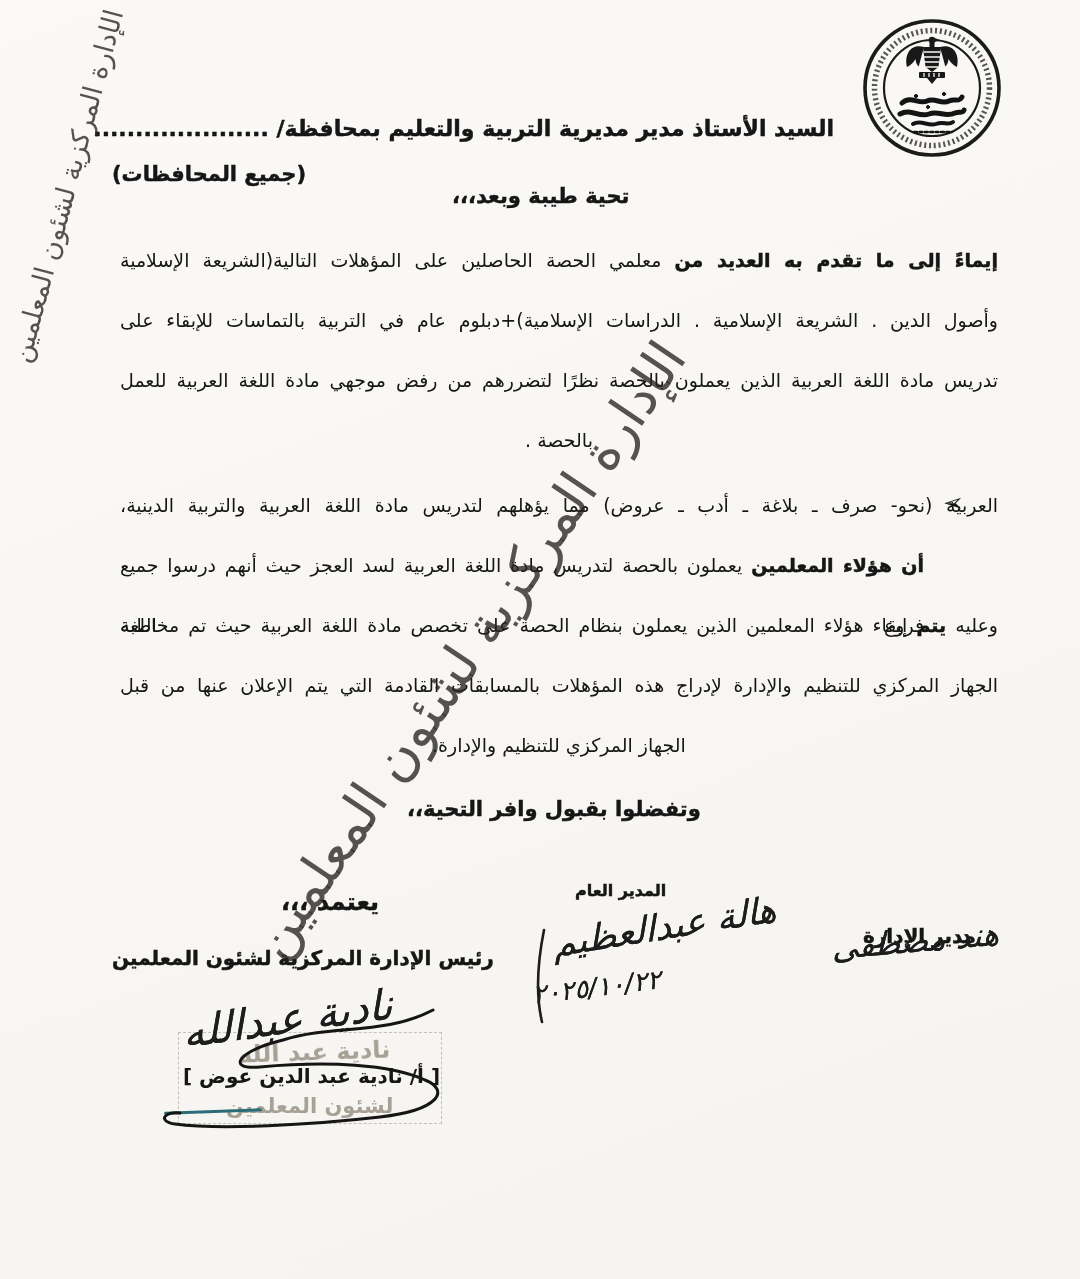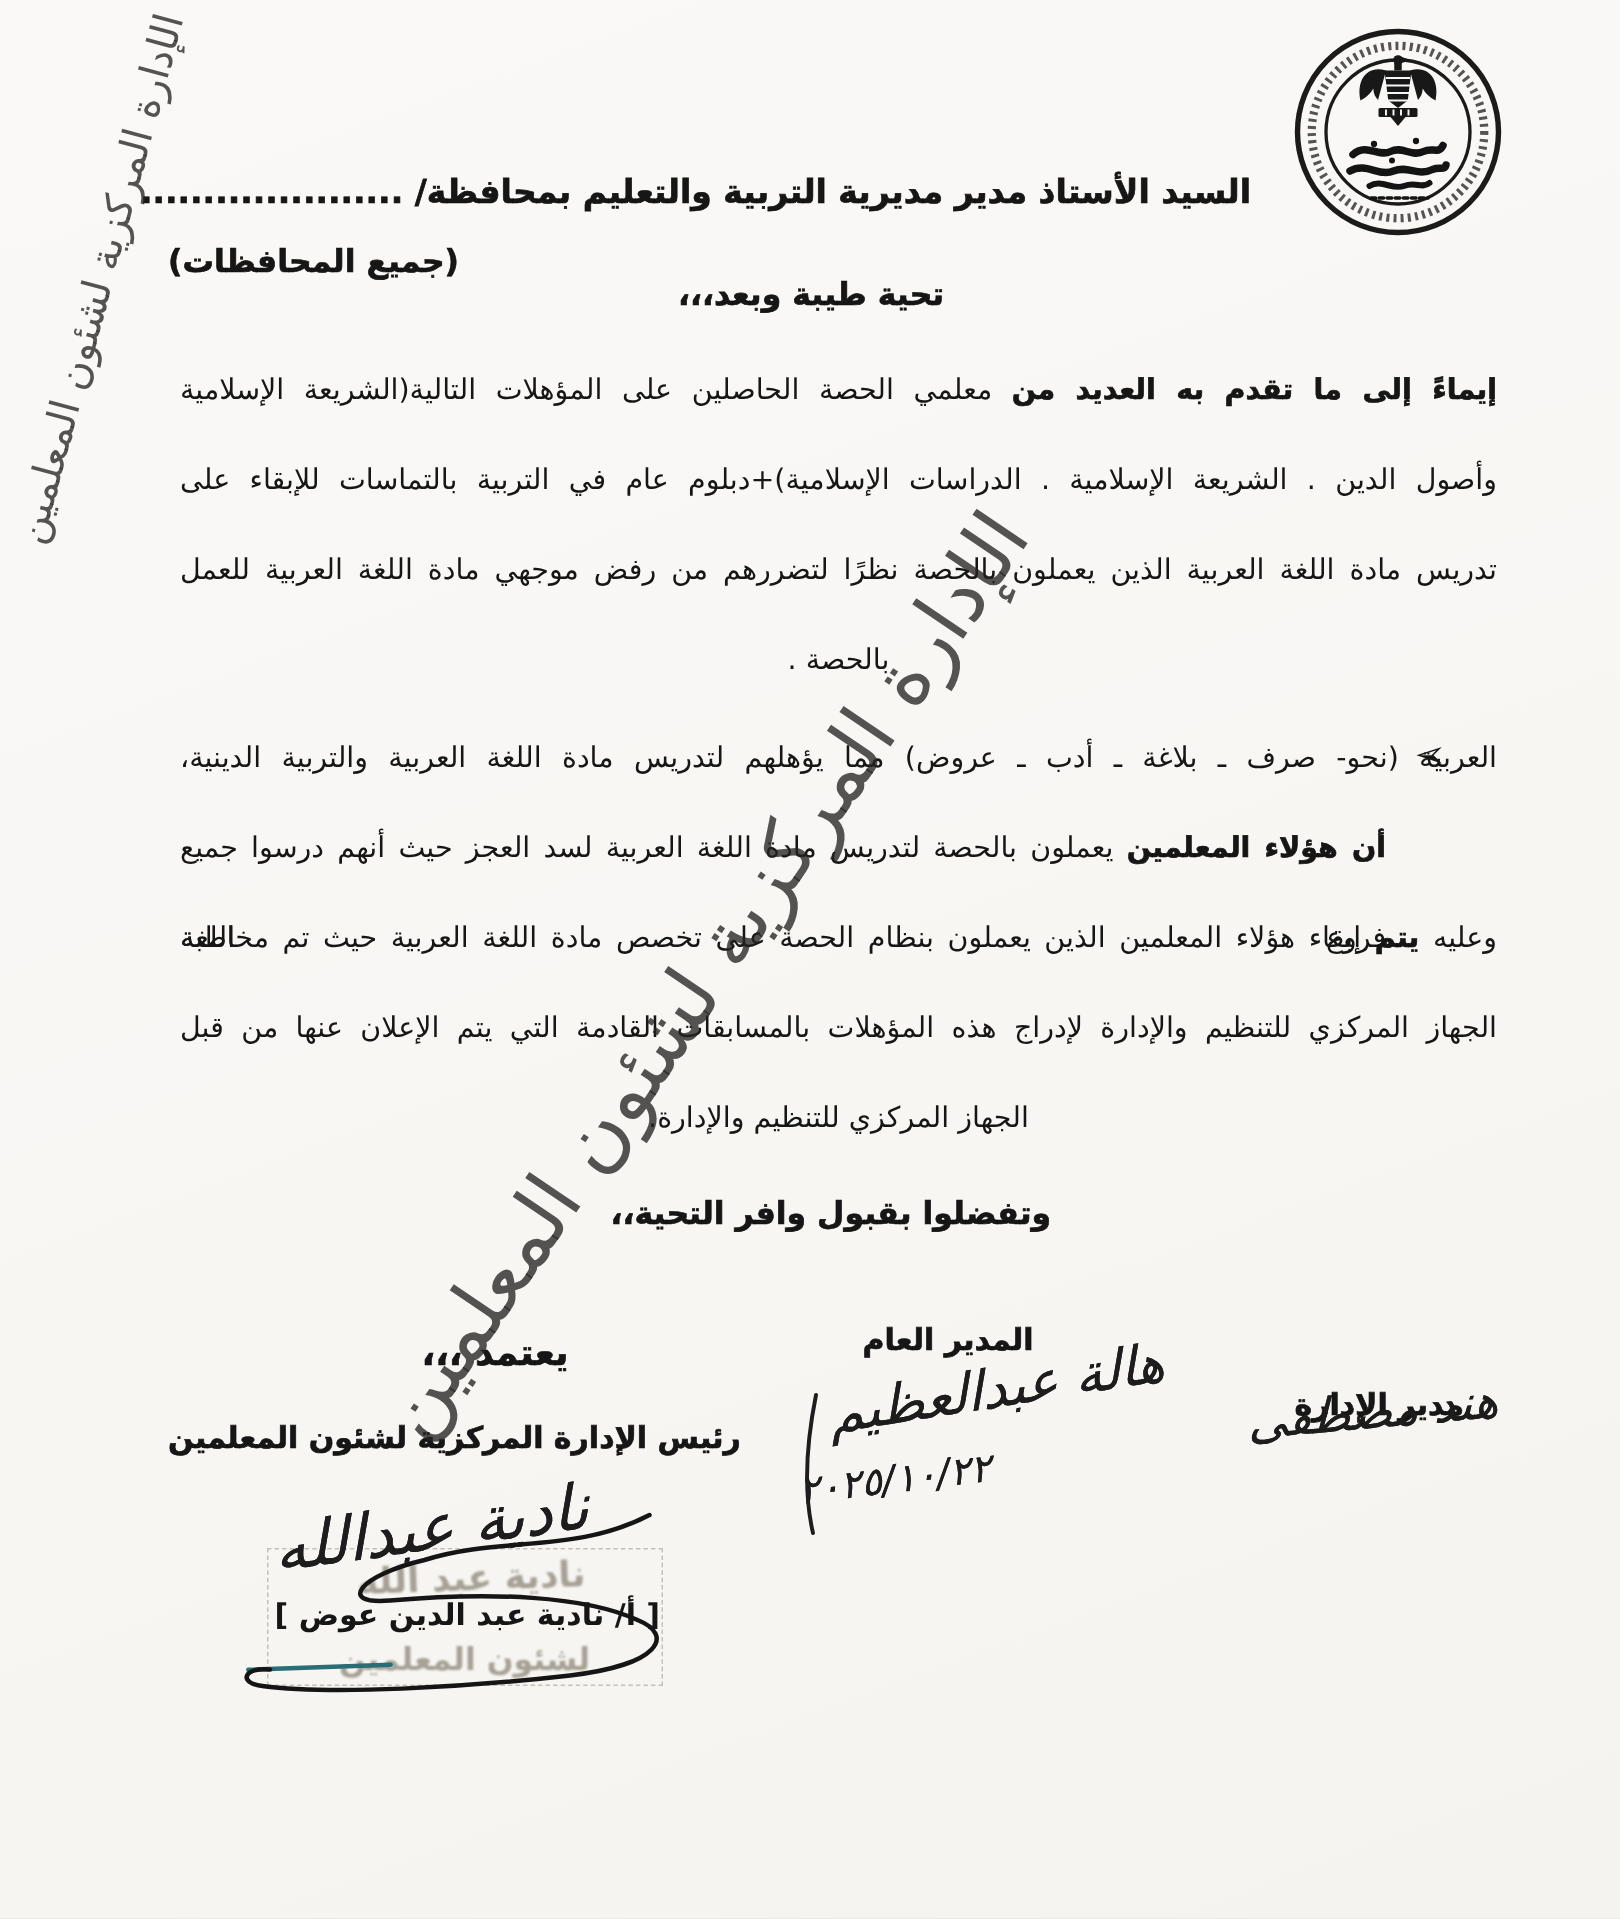--- a/index.html
+++ b/index.html
@@ -123,21 +123,21 @@
     <div class="ln just">العربية (نحو- صرف ـ بلاغة ـ أدب ـ عروض) مما يؤهلهم لتدريس مادة اللغة العربية والتربية الدينية،</div>
     <div class="ln just indent"><b class="xbold">أن هؤلاء المعلمين</b> <span>يعملون بالحصة لتدريس مادة اللغة العربية لسد العجز حيث أنهم درسوا جميع فروع اللغة</span></div>
     <div class="ln just"><span>وعليه</span> <b class="xbold">يتم</b> <span>إبقاء هؤلاء المعلمين الذين يعملون بنظام الحصة على تخصص مادة اللغة العربية حيث تم مخاطبة</span></div>
     <div class="ln just">الجهاز المركزي للتنظيم والإدارة لإدراج هذه المؤهلات بالمسابقات القادمة التي يتم الإعلان عنها من قبل</div>
     <div class="ln">الجهاز المركزي للتنظيم والإدارة.</div>
   </div>
 
   <div class="abs xbold" style="top:797px;left:397px;font-size:21px;z-index:3;margin-left:10px;">وتفضلوا بقبول وافر التحية،،</div>
 
   <div class="abs xbold" style="top:924px;right:104px;font-size:20px;z-index:3;">مدير الإدارة</div>
-  <div class="abs xbold" style="top:881px;left:575px;font-size:20px;z-index:3;text-align:center;">المدير العام</div>
+  <div class="abs xbold" style="top:881px;left:575px;font-size:16px;z-index:3;text-align:center;">المدير العام</div>
   <div class="abs xbold" style="top:888px;left:281px;font-size:24px;z-index:3;">يعتمد ،،،</div>
   <div class="abs xbold" style="top:946px;left:112px;font-size:20px;z-index:3;">رئيس الإدارة المركزية لشئون المعلمين</div>
 
   <div class="hand" style="top:922px;left:832px;font-size:32px;transform:rotate(-5deg) skewX(-6deg);">هند مصطفى</div>
 
   <div class="hand" style="top:906px;left:552px;font-size:36px;transform:rotate(-9deg) skewX(-5deg);">هالة عبدالعظيم</div>
   <div class="hand" style="top:972px;left:532px;font-size:26px;transform:rotate(-7deg);">٢٠٢٥/١٠/٢٢</div>
   <svg class="abs" style="top:900px;left:518px;z-index:4;" width="40" height="140" viewBox="0 0 40 140">
     <path d="M26 30 c-6 30 -9 62 -2 92" fill="none" stroke="#1d1d1d" stroke-width="2.6" stroke-linecap="round"></path>
   </svg>

